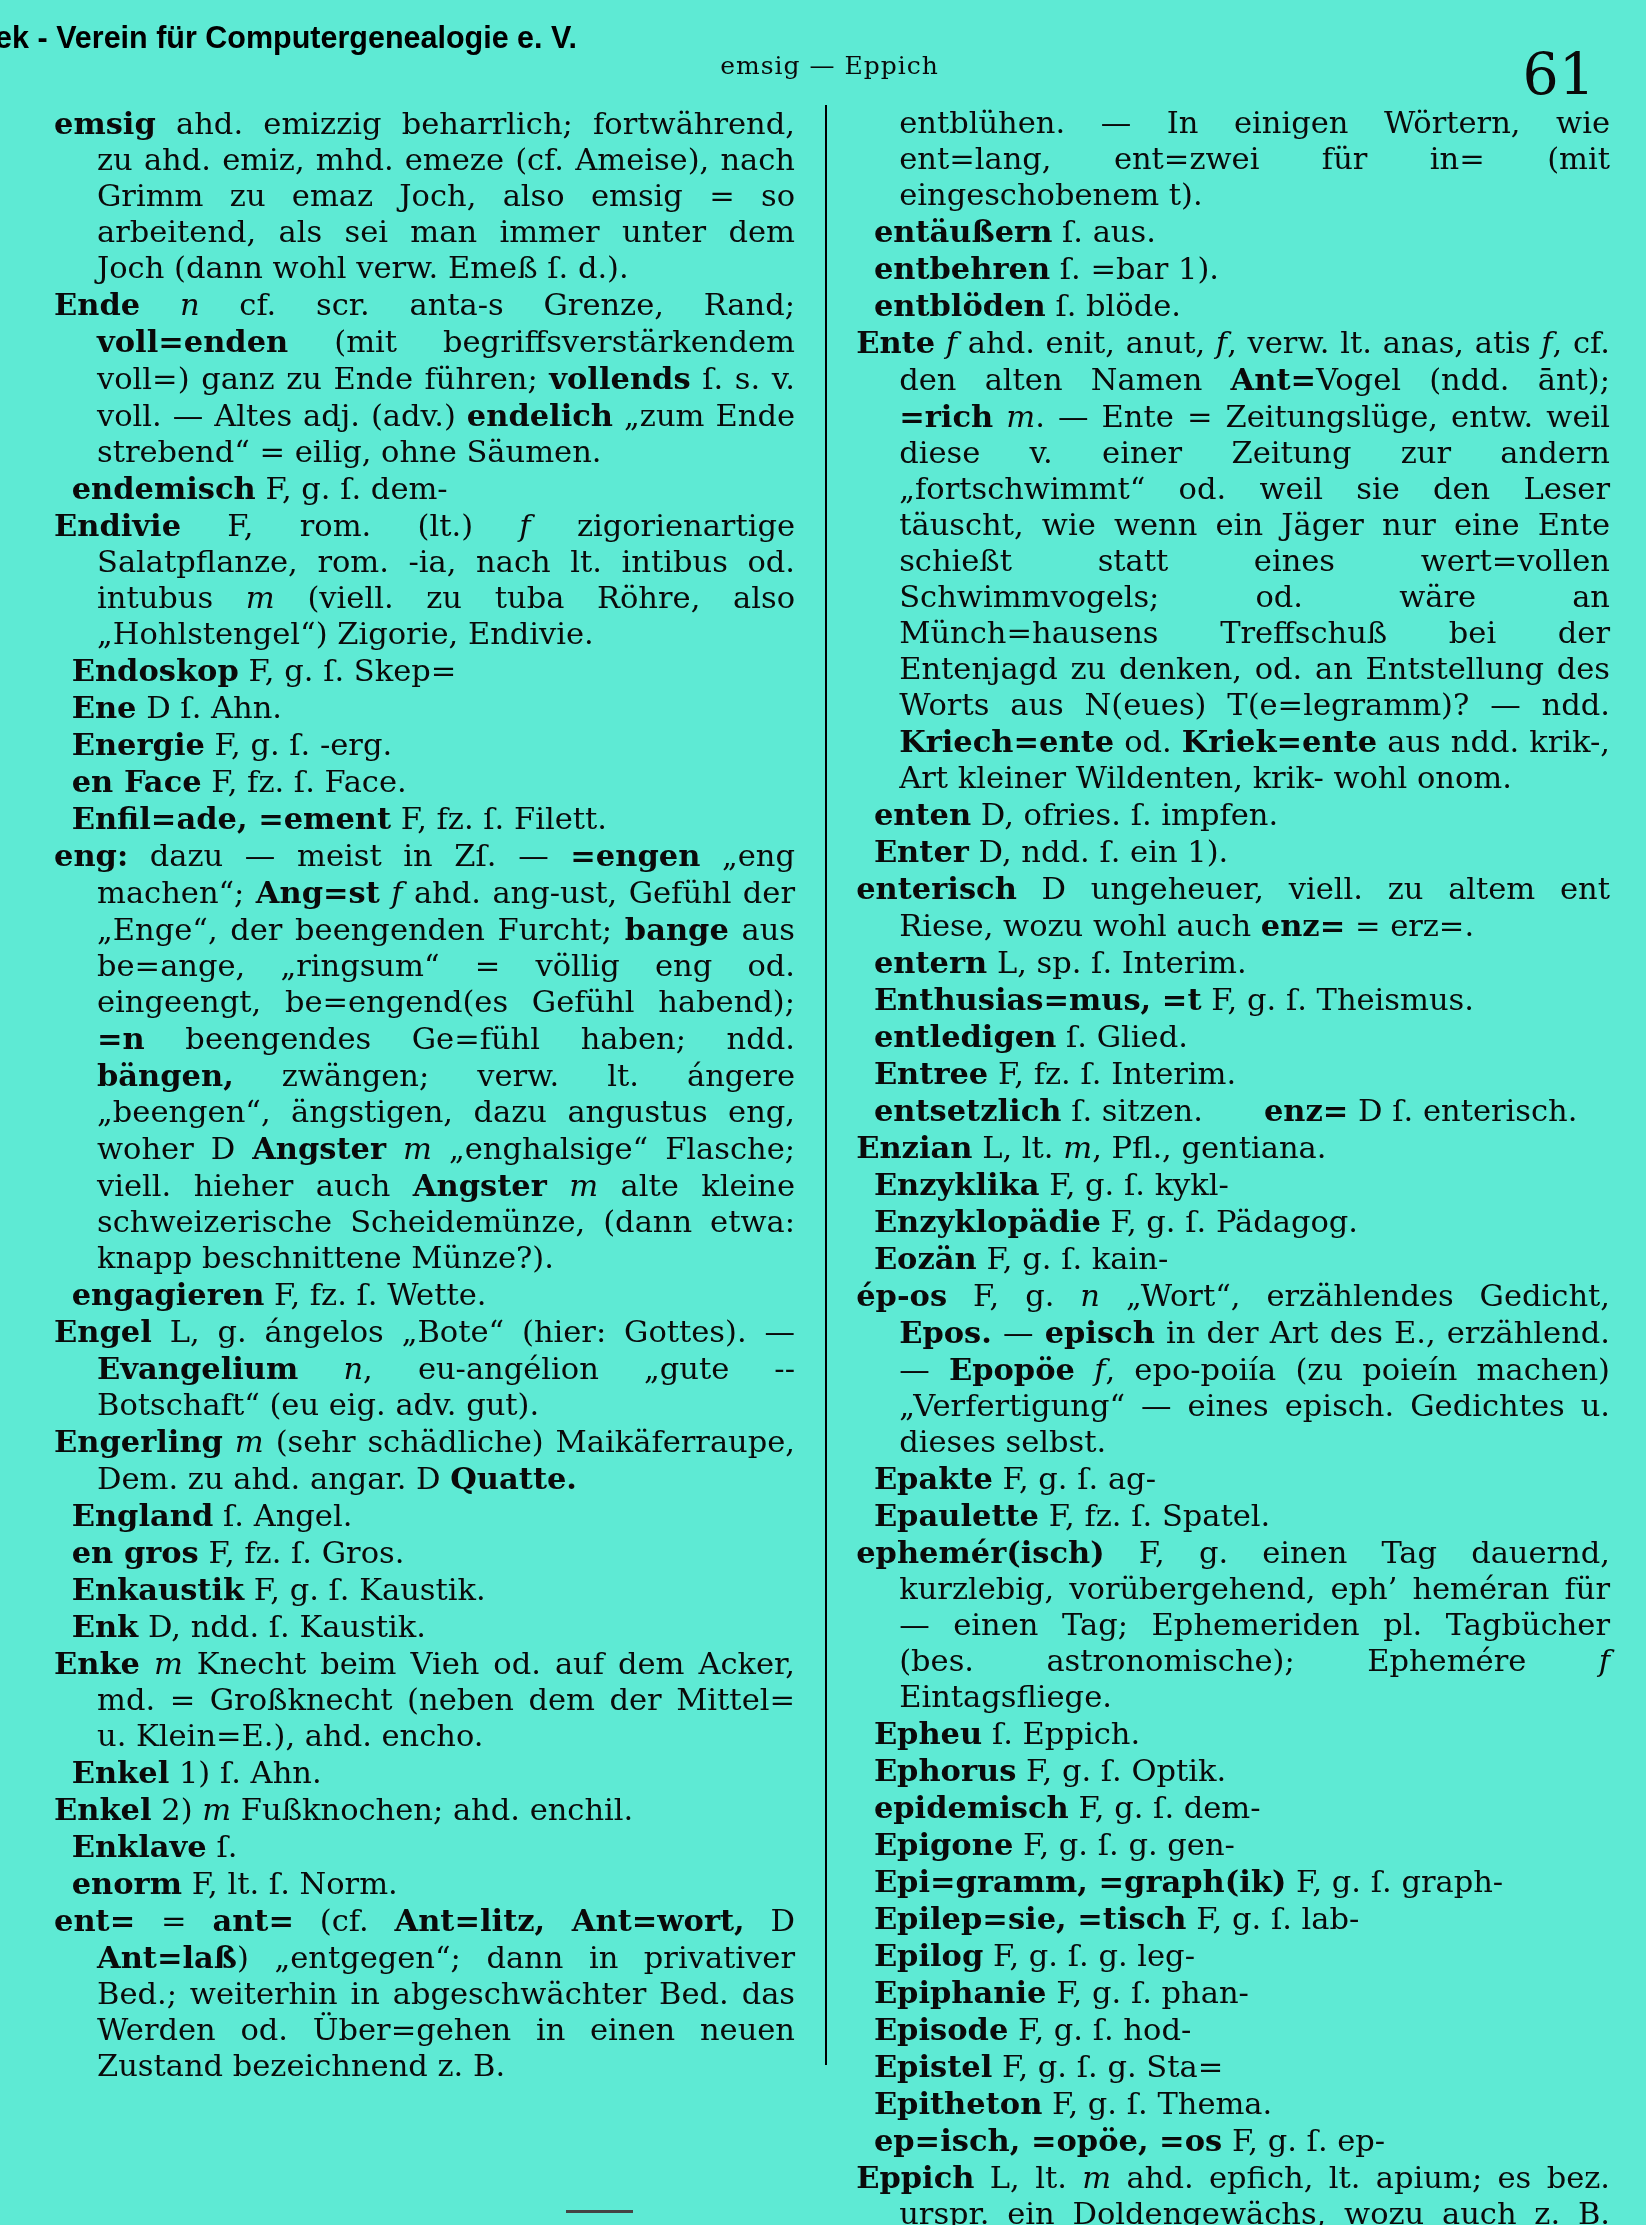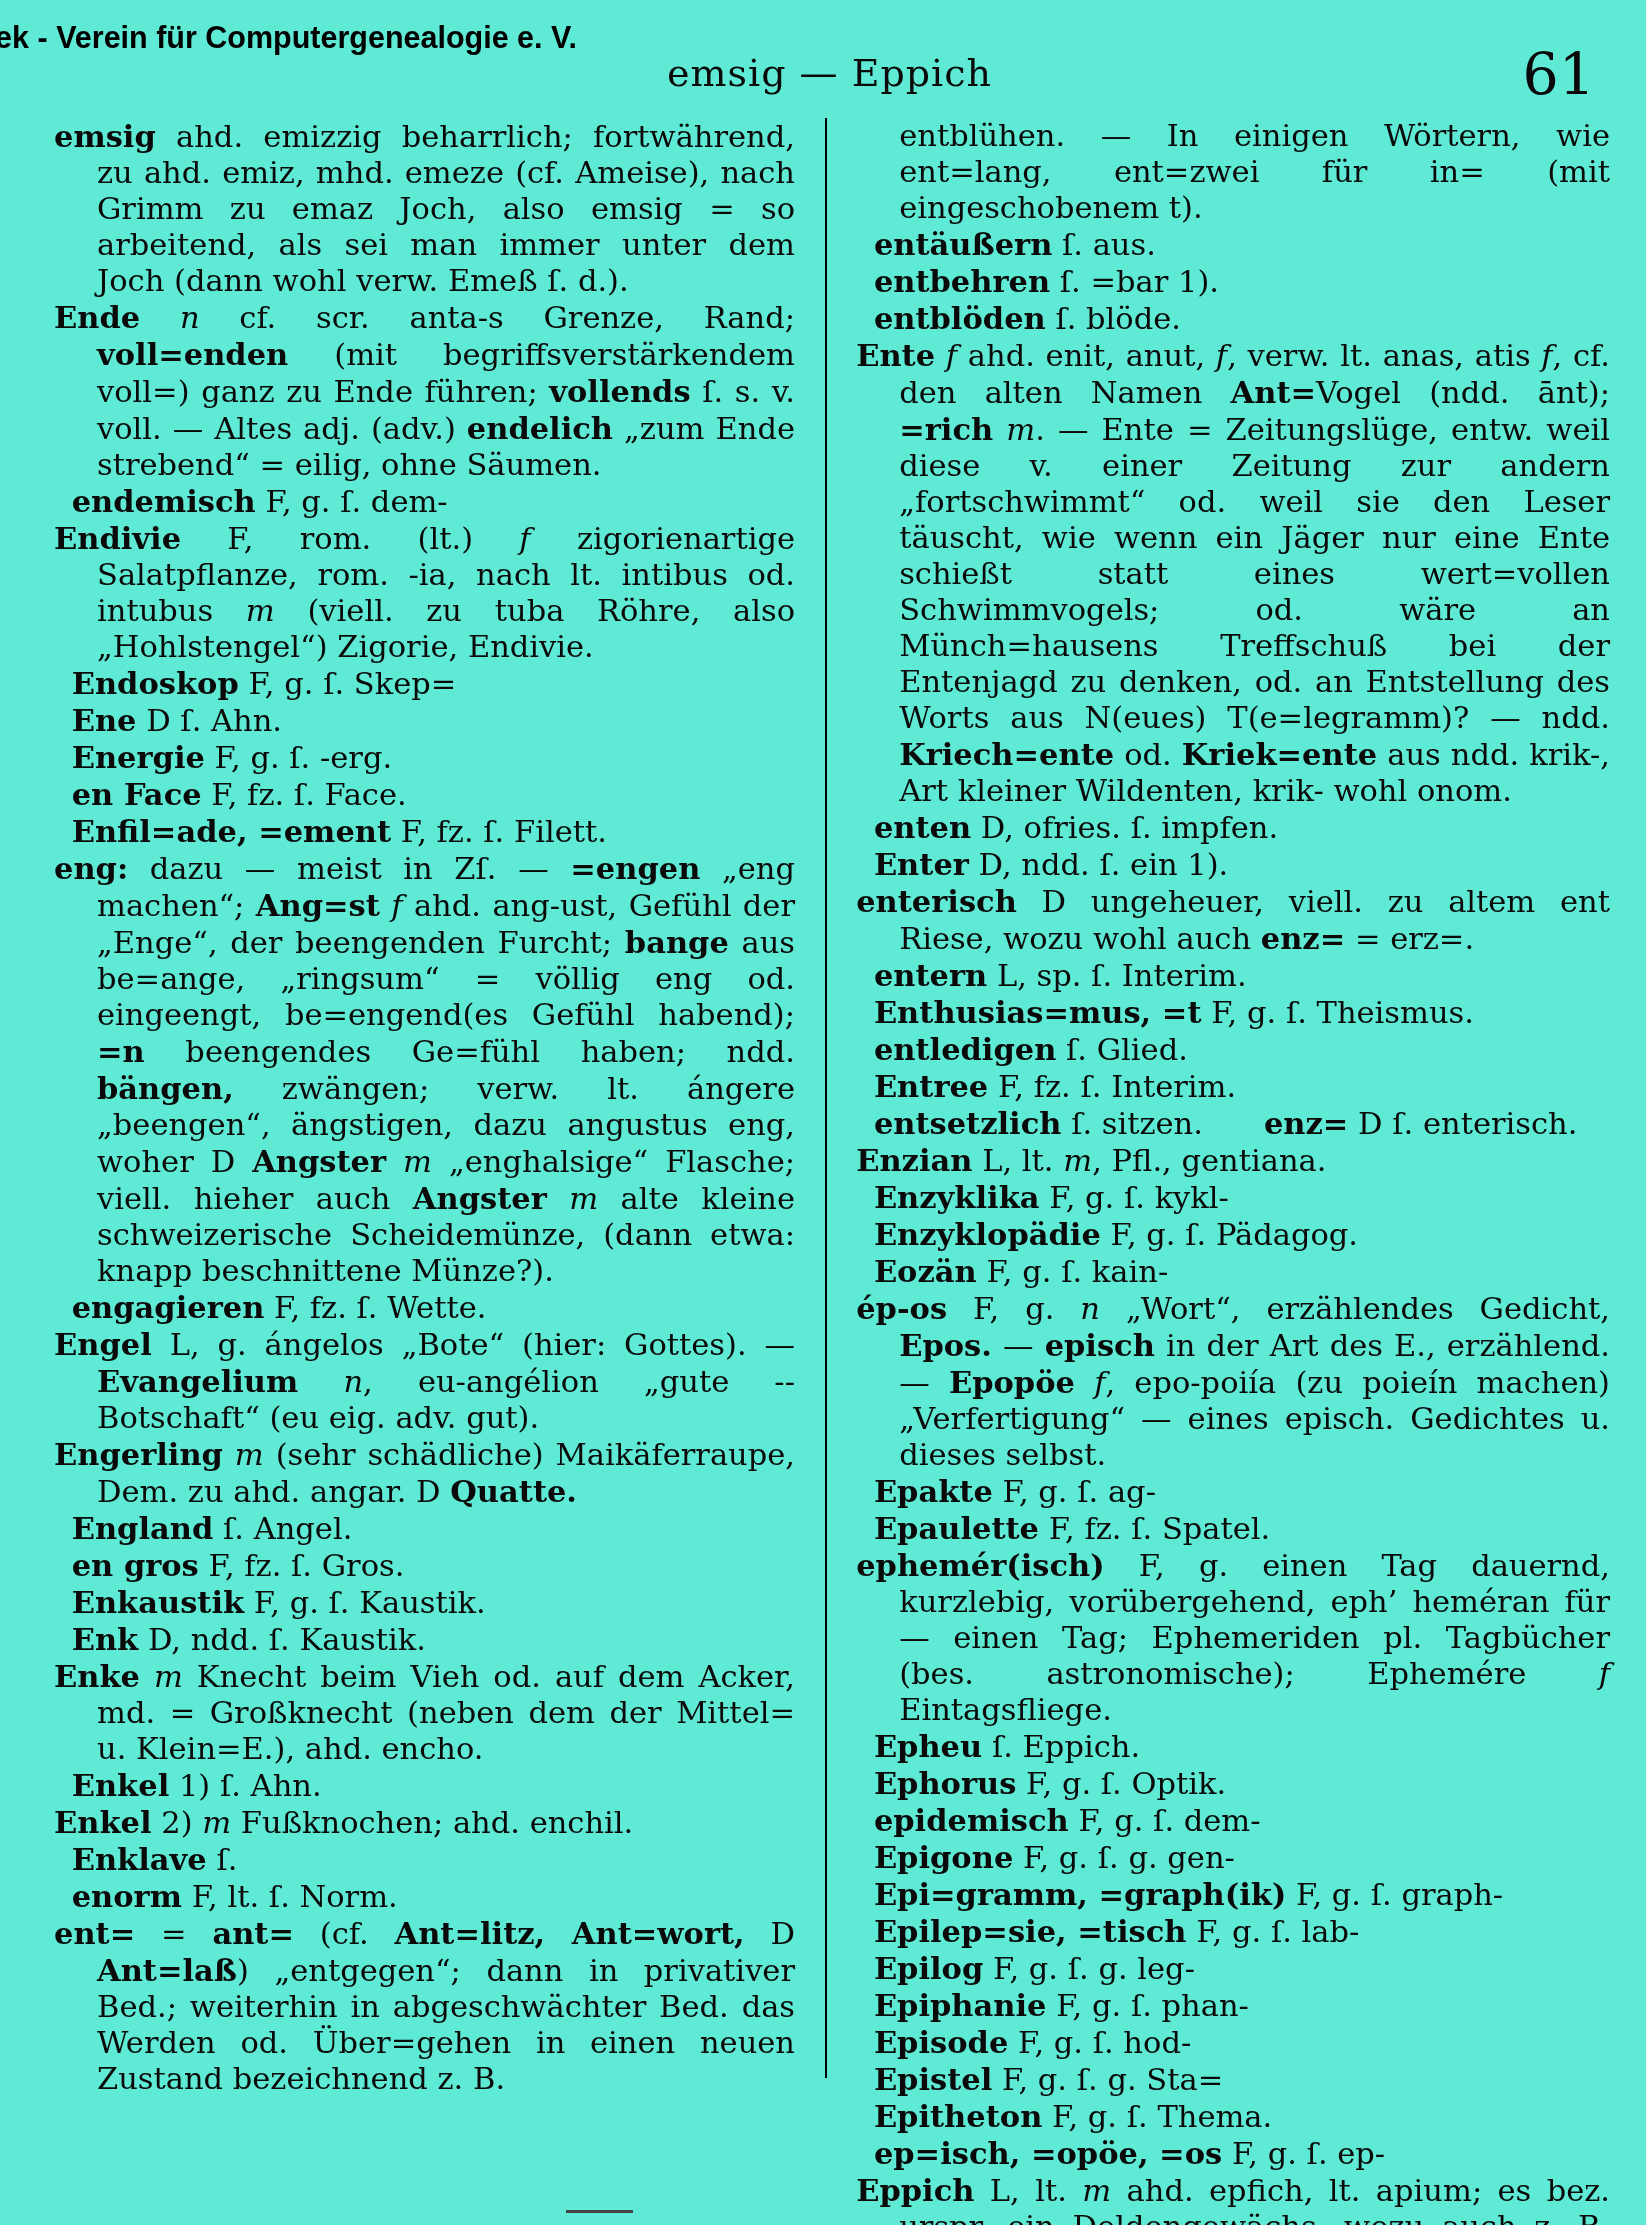--- a/index.html
+++ b/index.html
@@ -12,28 +12,28 @@
     color:#0a0a0a;
   }
   .watermark{
     position:absolute;top:19.7px;left:-4.9px;
     font-family:"Liberation Sans", sans-serif;
     font-weight:bold;font-size:30.5px;color:#000;
     white-space:nowrap;
   }
   .running-head{
     position:absolute;top:51px;left:54px;width:1551px;
-    text-align:center;font-size:38px;letter-spacing:1px;
+    text-align:center;font-size:25px;letter-spacing:1px;
   }
   .page-number{
     position:absolute;top:41px;right:51px;
     font-size:57px;
   }
   .content{
-    position:absolute;top:118px;left:54px;width:1556px;height:1960px;
+    position:absolute;top:105px;left:54px;width:1556px;height:1960px;
     display:flex;align-items:stretch;
   }
   .column{
     font-size:30.5px;line-height:36px;
     text-align:justify;
     hyphens:none;
   }
   .column.left{width:741px;flex:none;}
   .column.right{flex:1;}
   .divider{

